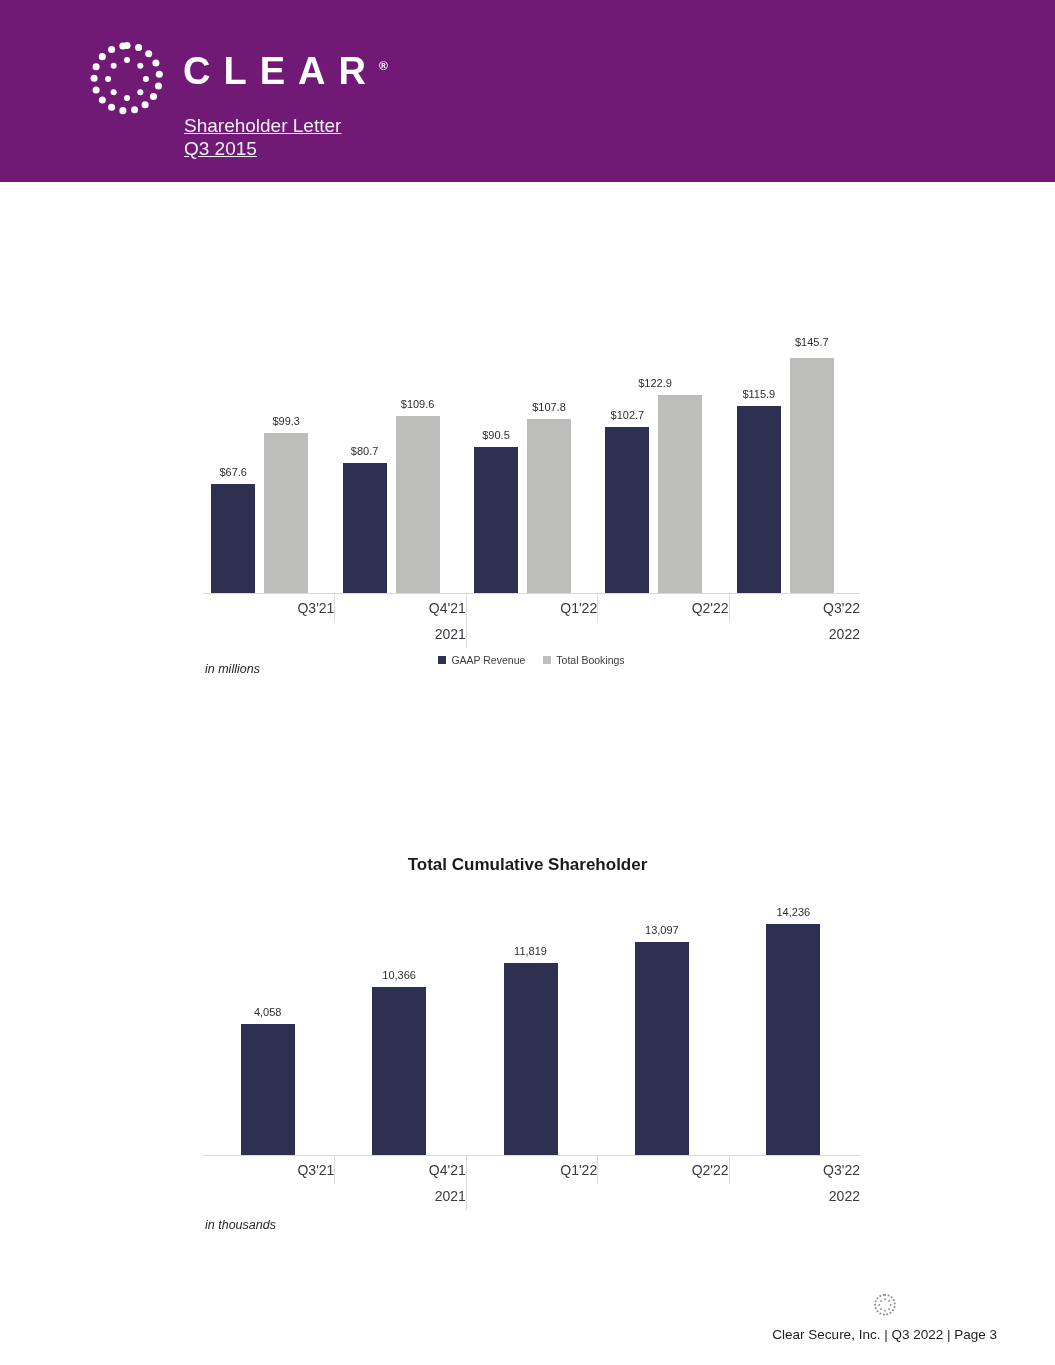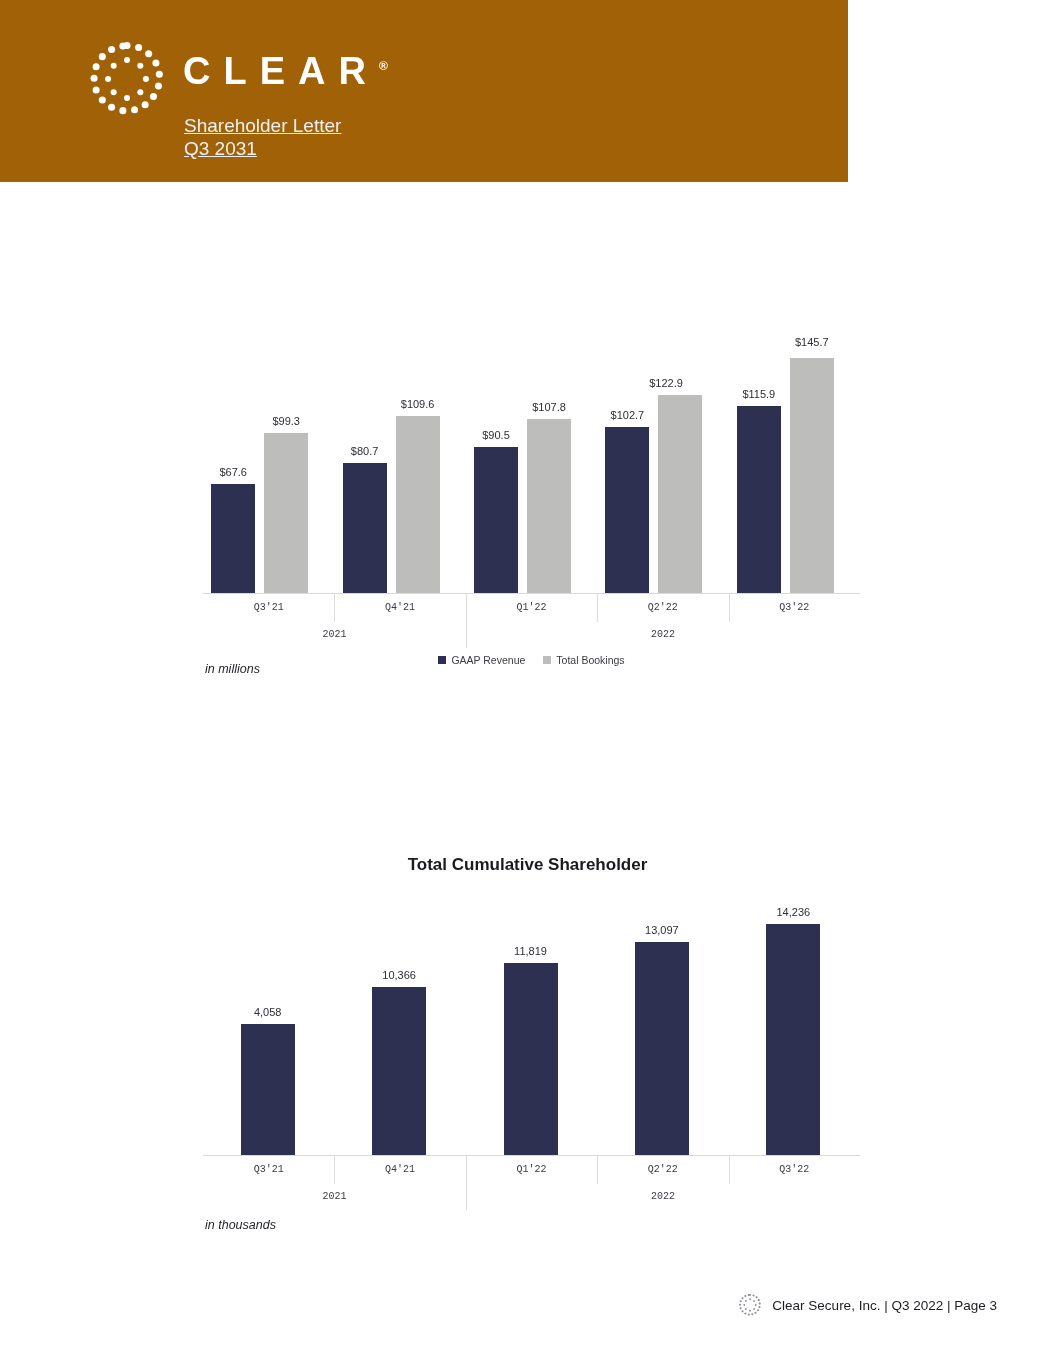--- a/index.html
+++ b/index.html
@@ -13,23 +13,23 @@
     font-family: "Liberation Sans", sans-serif;
     position: relative;
     overflow: hidden;
     color: #24242a;
   }
 
   
   .header-band {
     position: absolute;
     left: 0; top: 0;
-    width: 848px;
+    width: 1055px;
     height: 182px;
-    background: #a16207;
+    background: #701a75;
   }
   .header-logo-mark {
     position: absolute;
     left: 84px; top: 36px;
     width: 86px; height: 86px;
   }
   .header-wordmark {
     position: absolute;
     left: 183px; top: 52px;
     font-size: 38px;
@@ -81,25 +81,24 @@
   .axis-line {
     position: absolute;
     background: #d9d9d9;
     height: 1px;
   }
   .cat-row, .year-row {
     position: absolute;
     display: flex;
   }
   .cat-cell, .year-cell {
-    text-align: center;
-    font-size: 10px;
+    text-align: right;
+    font-size: 14px;
     color: #3a3a42;
     position: relative;
-    font-family: Liberation Mono, monospace;
   }
   .cat-cell { line-height: 28px; }
   .year-cell { line-height: 25px; }
   .vsep {
     position: absolute;
     width: 1px;
     background: #dcdcdc;
   }
   .units {
     position: absolute;
@@ -121,20 +120,21 @@
 
   
   .footer {
     position: absolute;
     right: 58px; top: 1292px;
     display: flex;
     align-items: center;
     gap: 9px;
     font-size: 13.5px;
     color: #1d1d23;
+    flex-direction: column;
   }
   .footer-mark { width: 26px; height: 26px; }
 </style>
 </head>
 <body>
 
 <div class="header-band">
   <svg class="header-logo-mark" viewBox="0 0 100 100">
     <g fill="#ffffff">
       <circle cx="50" cy="11" r="4.1"></circle>
@@ -161,42 +161,42 @@
         <circle cx="65.5" cy="65.5" r="3.5"></circle>
       <circle cx="50" cy="72" r="3.5"></circle>
         <circle cx="34.5" cy="65.5" r="3.5"></circle>
       <circle cx="28" cy="50" r="3.5"></circle>
         <circle cx="34.5" cy="34.5" r="3.5"></circle>
     </g>
   </svg>
   <div class="header-wordmark"><span>CLEAR</span><span class="reg">®</span></div>
   <div class="header-sub">
     <div>Shareholder Letter</div>
-    <div>Q3 2031</div>
+    <div>Q3 2015</div>
   </div>
 </div>
 
 <div class="chart-block" id="chart1" style="left:0px; top:290px; width:1055px; height:400px;">
   <div class="plot" id="plot1" style="left:203px; top:45px; width:657px; height:258px;">
       <div class="bar" style="left: 8.2px; width: 44px; height: 109.005px; background: rgb(46, 48, 82);"></div>
       <div class="bar-label" style="left: -9.8px; width: 80px; top: 130.995px;">$67.6</div>
       <div class="bar" style="left: 61.2px; width: 44px; height: 160.121px; background: rgb(189, 189, 187);"></div>
       <div class="bar-label" style="left: 43.2px; width: 80px; top: 79.8787px;">$99.3</div>
       <div class="bar" style="left: 139.6px; width: 44px; height: 130.129px; background: rgb(46, 48, 82);"></div>
       <div class="bar-label" style="left: 121.6px; width: 80px; top: 109.871px;">$80.7</div>
       <div class="bar" style="left: 192.6px; width: 44px; height: 176.73px; background: rgb(189, 189, 187);"></div>
       <div class="bar-label" style="left: 174.6px; width: 80px; top: 63.27px;">$109.6</div>
       <div class="bar" style="left: 271px; width: 44px; height: 145.931px; background: rgb(46, 48, 82);"></div>
       <div class="bar-label" style="left: 253px; width: 80px; top: 94.0687px;">$90.5</div>
       <div class="bar" style="left: 324px; width: 44px; height: 173.827px; background: rgb(189, 189, 187);"></div>
       <div class="bar-label" style="left: 306px; width: 80px; top: 66.1725px;">$107.8</div>
       <div class="bar" style="left: 402.4px; width: 44px; height: 165.604px; background: rgb(46, 48, 82);"></div>
       <div class="bar-label" style="left: 384.4px; width: 80px; top: 74.3962px;">$102.7</div>
       <div class="bar" style="left: 455.4px; width: 44px; height: 198.176px; background: rgb(189, 189, 187);"></div>
-      <div class="bar-label" style="left: 423px; width: 80px; top: 41.8237px;">$122.9</div>
+      <div class="bar-label" style="left: 412px; width: 80px; top: 41.8237px;">$122.9</div>
       <div class="bar" style="left: 533.8px; width: 44px; height: 186.889px; background: rgb(46, 48, 82);"></div>
       <div class="bar-label" style="left: 515.8px; width: 80px; top: 53.1112px;">$115.9</div>
       <div class="bar" style="left: 586.8px; width: 44px; height: 234.941px; background: rgb(189, 189, 187);"></div>
       <div class="bar-label" style="left: 568.8px; width: 80px; top: 1px;">$145.7</div>
     </div>
   <div class="axis-line" id="axis1" style="left:203px; top:303px; width:657px;"></div>
   <div class="cat-row" id="cat1" style="left:203px; top:304px; width:657px; height:28px;">
       <div class="cat-cell" style="width: 131.4px;">Q3'21</div>
       <div class="cat-cell" style="width: 131.4px;">Q4'21<div class="vsep" style="left: 0px; top: 0px; height: 28px;"></div></div>
       <div class="cat-cell" style="width: 131.4px;">Q1'22<div class="vsep" style="left: 0px; top: 0px; height: 28px;"></div></div>

